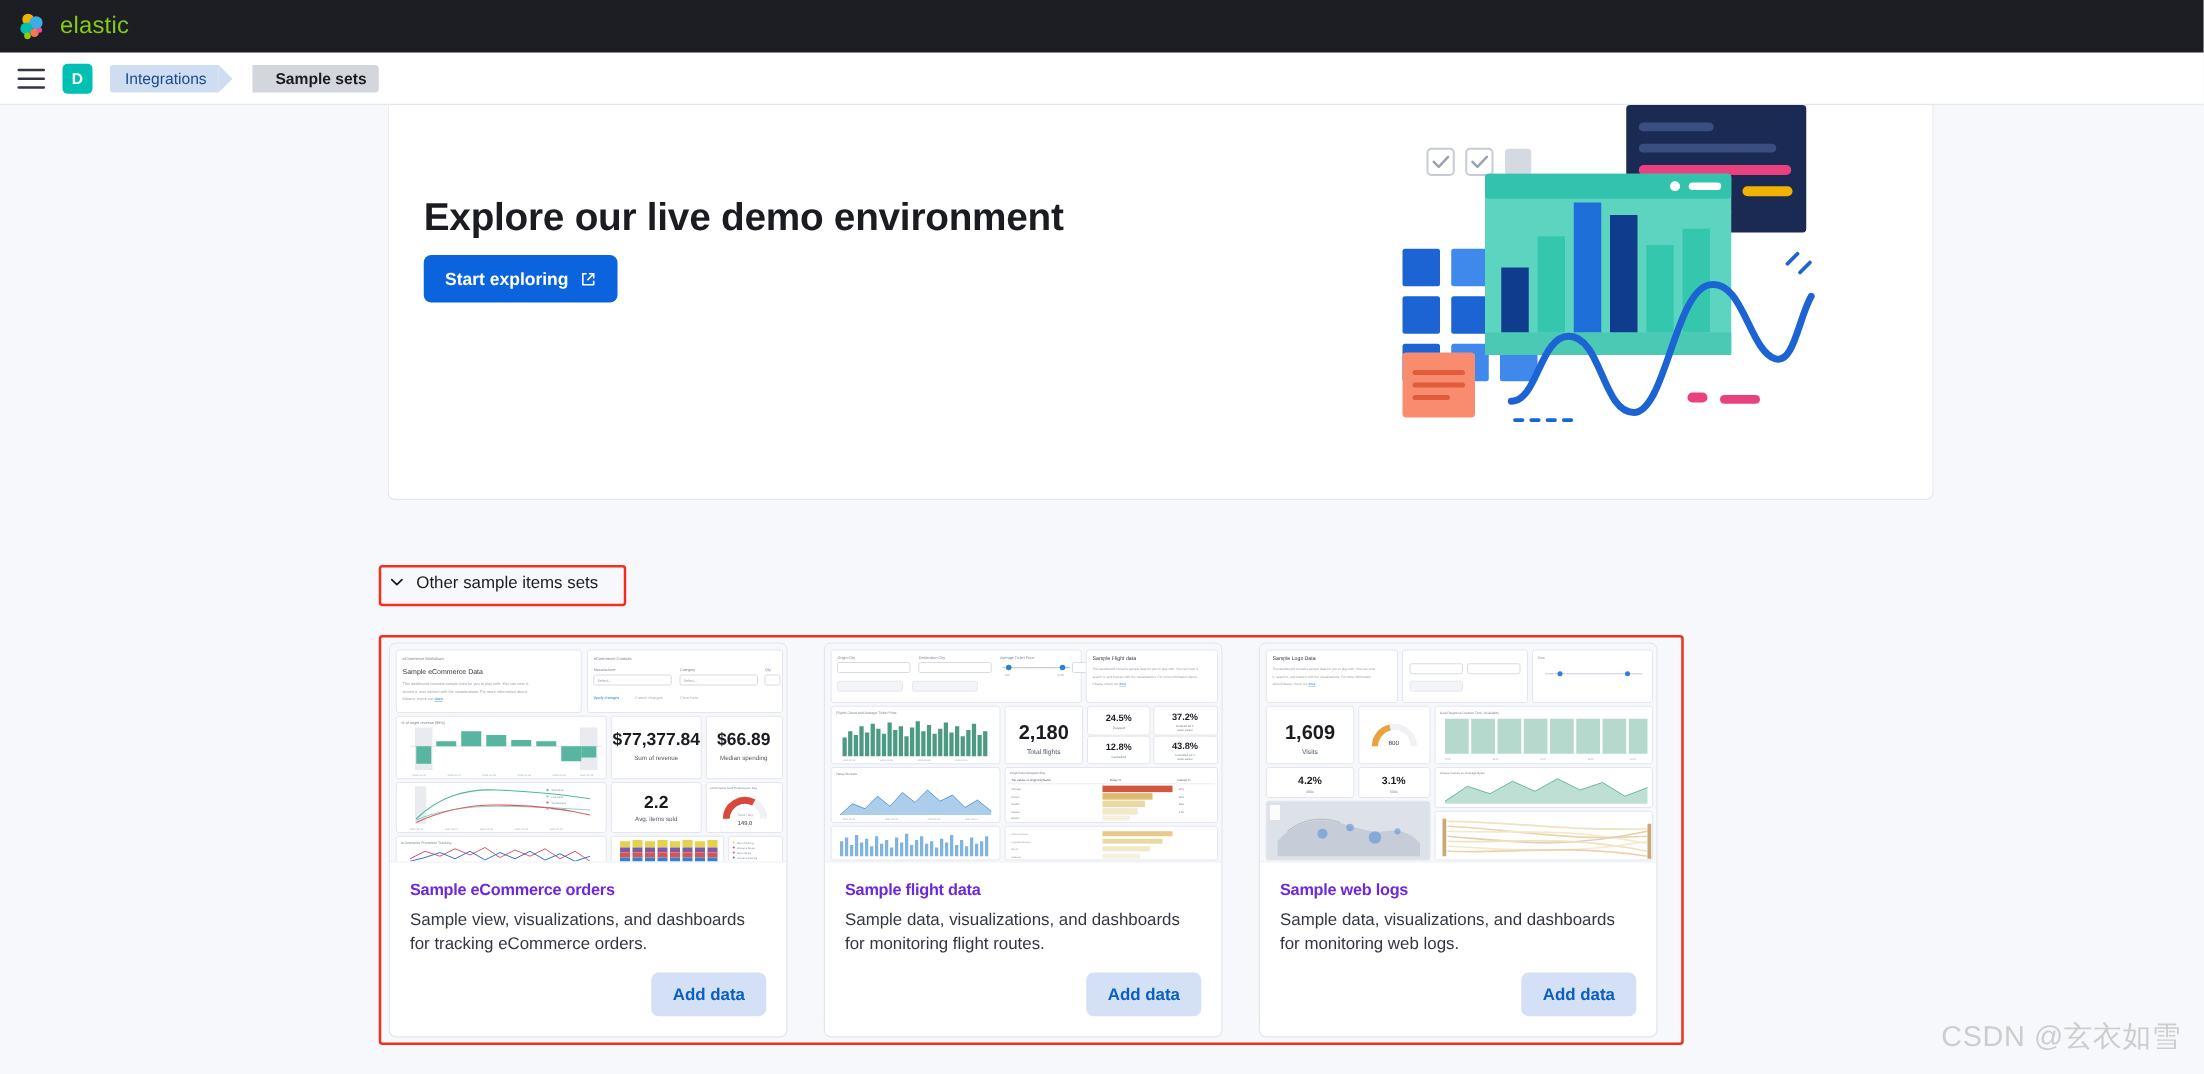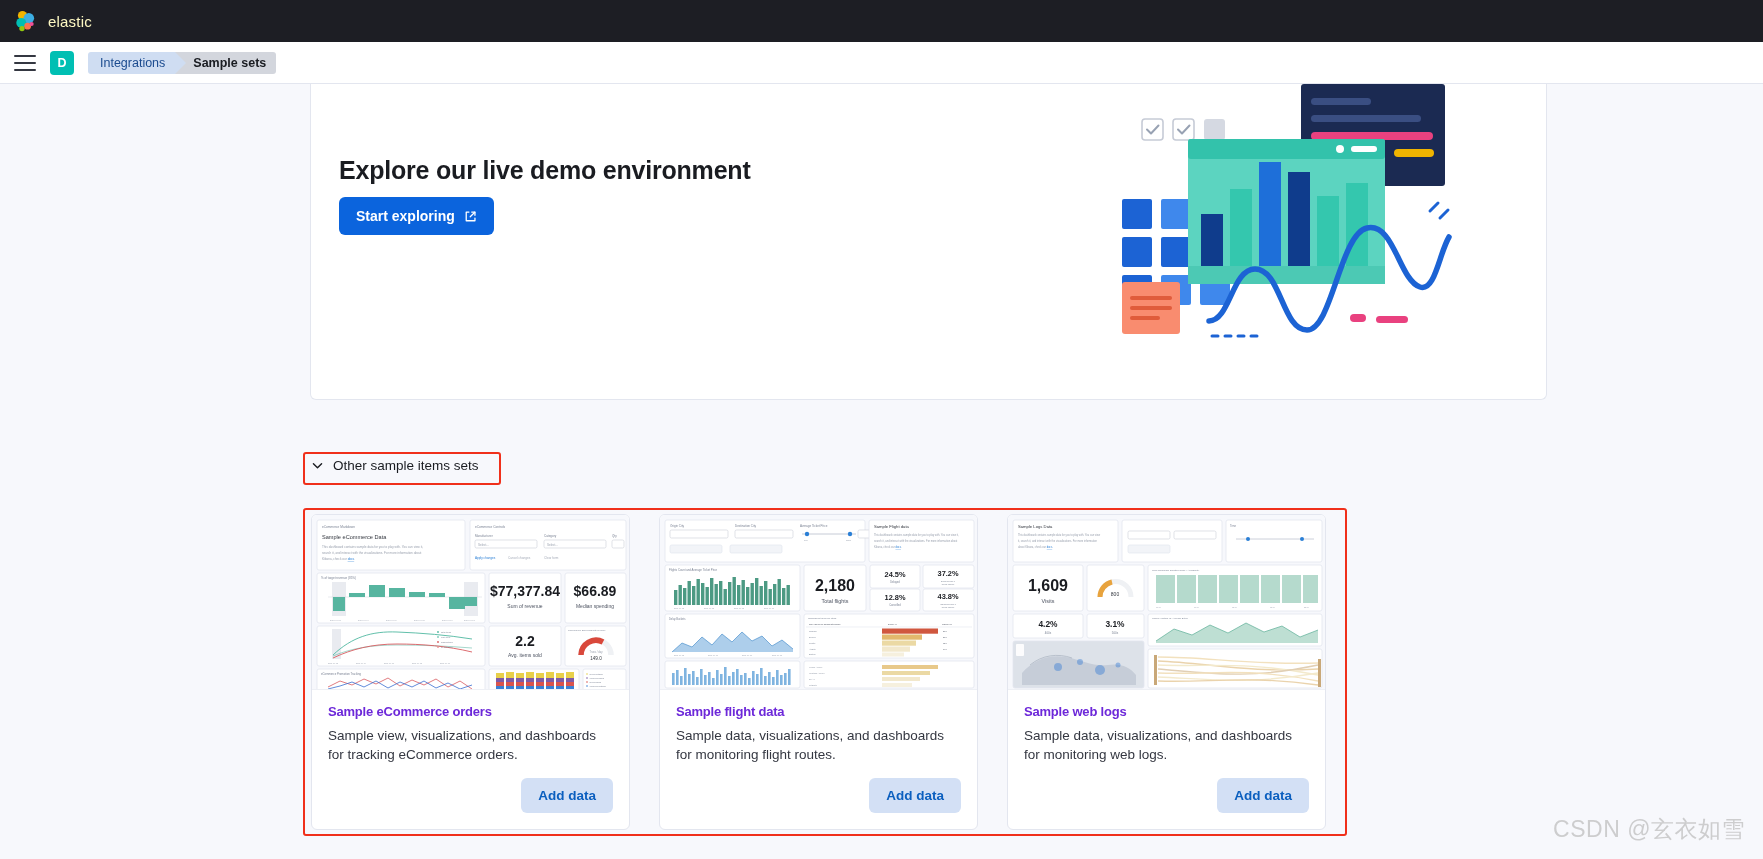--- a/index.html
+++ b/index.html
@@ -18,22 +18,22 @@
     position: relative;
     height: 42px;
     background: #1D1E24;
     display: flex;
     align-items: center;
     padding: 0 14px;
   }
   .brand { display: flex; align-items: center; gap: 9px; }
   .brand-logo { width: 25px; height: 25px; position: relative; display:block; }
   .brand-name {
-    color: #fef9c3;
-    font-size: 15px;
+    color: #84cc16;
+    font-size: 19px;
     letter-spacing: 0.2px;
     font-weight: 400;
   }
   .search-wrap {
     position: absolute;
     left: 597px;
     top: 5px;
     width: 530px;
     height: 30px;
   }
@@ -80,21 +80,21 @@
   .hamburger i { display:block; height: 2px; background: #343741; border-radius: 1px; }
   .space-avatar {
     width: 24px; height: 24px;
     background: #00BFB3;
     border-radius: 4px;
     color: #FFFFFF;
     font-size: 12.5px;
     font-weight: 700;
     display: flex; align-items: center; justify-content: center;
   }
-  .crumbs { display: flex; align-items: flex-end; height: 22px; }
+  .crumbs { display: flex; align-items: flex-end; height: 22px; gap: 27px; }
   .crumb {
     height: 22px;
     display: flex; align-items: center;
     font-size: 12.5px;
     position: relative;
     padding: 0 10px 0 14px;
   }
   .crumb.first {
     background: #CFDDF2;
     color: #1B4B8F;
@@ -132,21 +132,21 @@
     left: 310px; top: 0px;
     width: 1237px; height: 316px;
     background: #FFFFFF;
     border: 1px solid #E3E6EF;
     border-top: none;
     border-radius: 0 0 6px 6px;
     overflow: hidden;
   }
   .hero-text { position: absolute; left: 28px; top: 72px; width: 540px; }
   .hero-title {
-    font-size: 25px;
+    font-size: 31px;
     font-weight: 700;
     color: #1A1C21;
     margin: 0 0 12px 0;
     letter-spacing: -0.2px;
   }
   .hero-sub {
     font-size: 13.5px;
     color: #343741;
     line-height: 1.35;
     margin: 0 0 25px 0;

